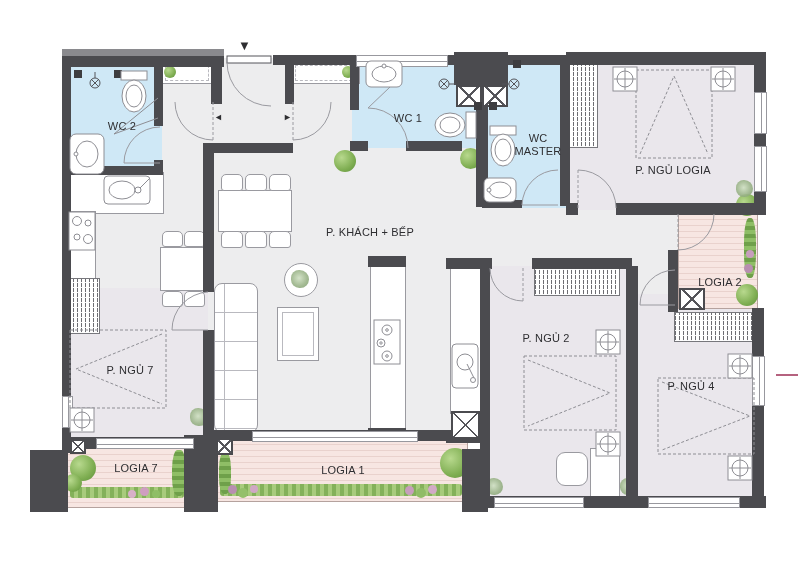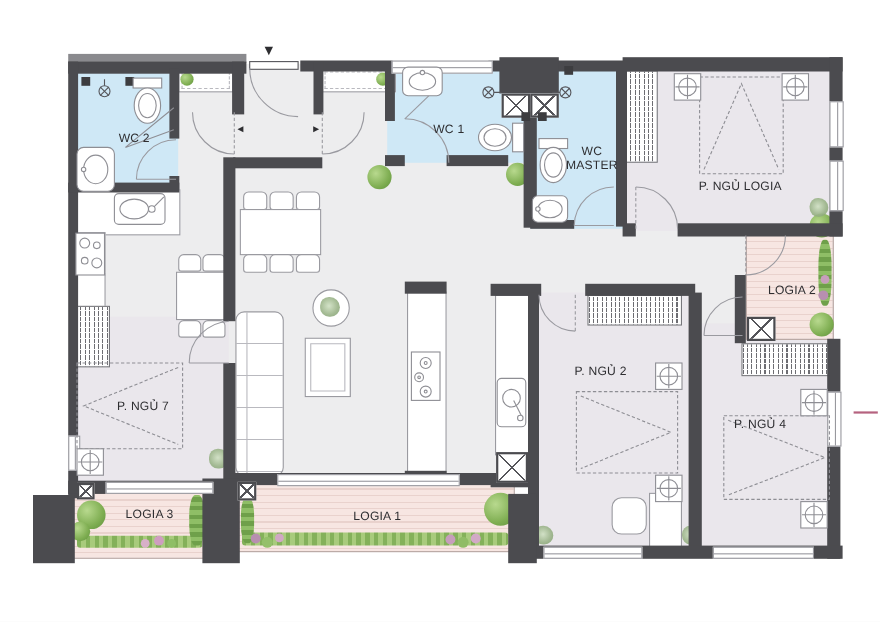--- a/index.html
+++ b/index.html
@@ -388,20 +388,21 @@
 
   <div class="arrowtxt" style="left:238px;top:40px;font-size:13px;">▼</div>
   <div class="arrowtxt" style="left:214px;top:112px;font-size:9px;">◄</div>
   <div class="arrowtxt" style="left:283px;top:112px;font-size:9px;">►</div>
   <div class="abs" style="left:776px;top:374px;width:22px;height:2px;background:var(--accent_line);z-index:5;"></div>
 
   <div class="lbl" style="left:92px;top:120px;width:60px;">WC 2</div>
   <div class="lbl" style="left:378px;top:112px;width:60px;">WC 1</div>
   <div class="lbl" style="left:510px;top:132px;width:56px;">WC MASTER</div>
   <div class="lbl" style="left:608px;top:164px;width:130px;">P. NGỦ LOGIA</div>
-  <div class="lbl" style="left:688px;top:258px;width:64px;">LOGIA 2</div>
+  <div class="lbl" style="left:298px;top:226px;width:144px;">P. KHÁCH + BẾP</div>
+  <div class="lbl" style="left:688px;top:276px;width:64px;">LOGIA 2</div>
   <div class="lbl" style="left:502px;top:332px;width:88px;">P. NGỦ 2</div>
   <div class="lbl" style="left:646px;top:380px;width:90px;">P. NGỦ 4</div>
   <div class="lbl" style="left:86px;top:364px;width:88px;">P. NGỦ 7</div>
-  <div class="lbl" style="left:98px;top:462px;width:76px;">LOGIA 3</div>
+  <div class="lbl" style="left:98px;top:462px;width:76px;">LOGIA 7</div>
   <div class="lbl" style="left:298px;top:464px;width:90px;">LOGIA 1</div>
 
 </div>
 
 </body></html>

